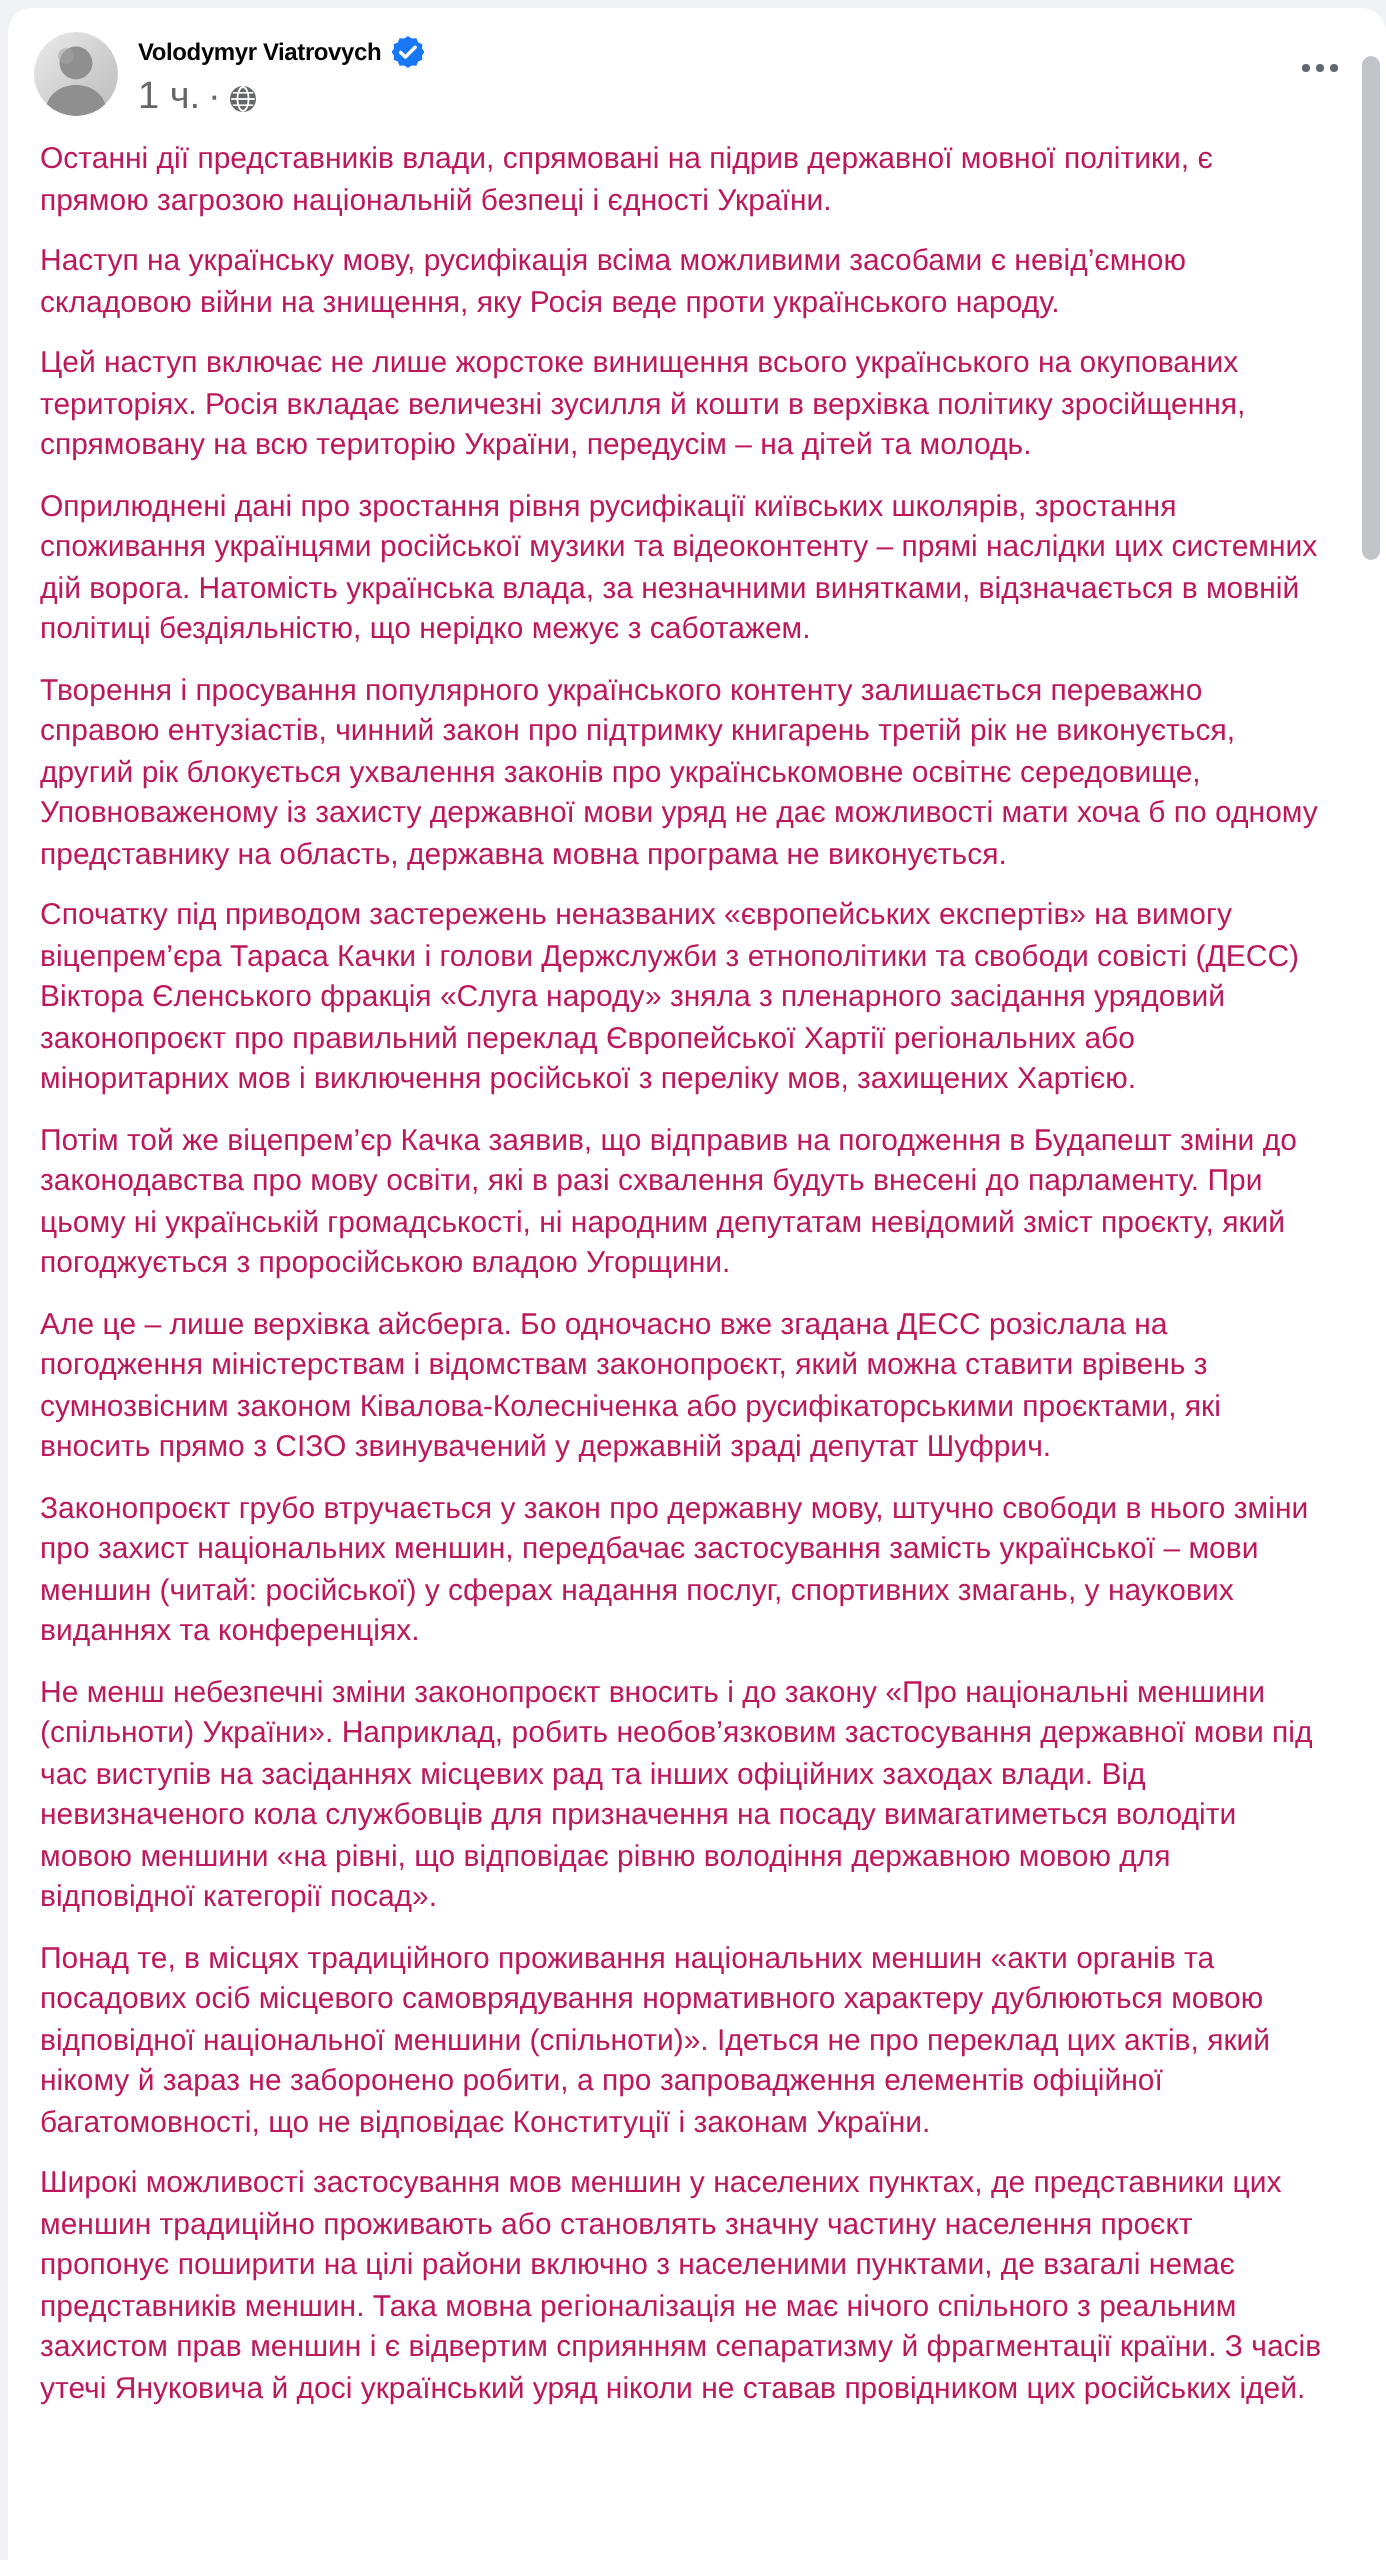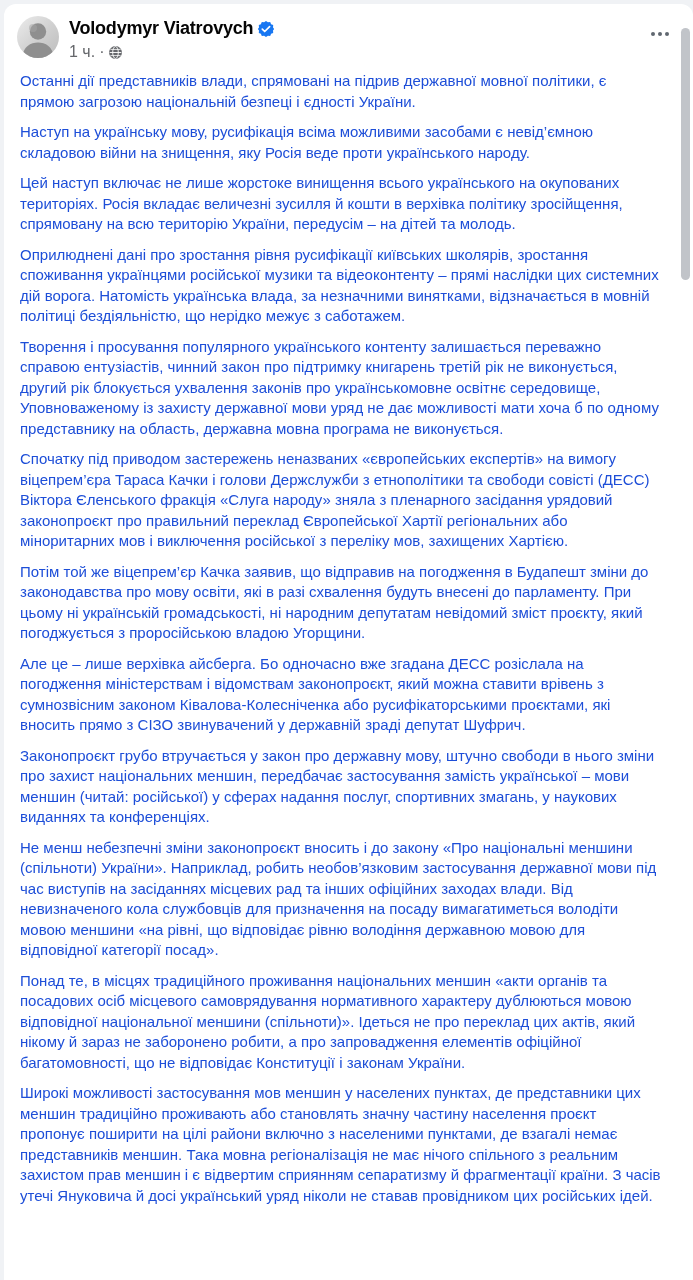--- a/index.html
+++ b/index.html
@@ -27,31 +27,31 @@
     flex: 0 0 42px;
     border-radius: 50%;
     overflow: hidden;
     background: linear-gradient(135deg, #ececec 0%, #cfcfcf 55%, #bdbdbd 100%);
     cursor: pointer;
   }
   .avatar svg { display: block; }
   .header-text { margin-left: 10px; padding-top: 2px; }
   .name-row { display: flex; align-items: center; gap: 5px; }
   .name {
-    font-size: 18px;
+    font-size: 12px;
     font-weight: 700;
     color: #050505;
     letter-spacing: -0.2px;
     cursor: pointer;
   }
   .badge { display: inline-flex; width: 16px; height: 16px; }
   .meta-row {
     display: flex; align-items: center; gap: 4px;
     margin-top: 4px;
-    font-size: 16px;
+    font-size: 19px;
     color: #65676b;
   }
   .meta-row .timestamp { cursor: pointer; }
   .globe { display: inline-flex; width: 13px; height: 13px; margin-left: 1px; }
   .more {
     margin-left: auto;
     margin-right: 4px;
     margin-top: 10px;
     display: flex; gap: 3px;
     padding: 6px 4px;
@@ -59,21 +59,21 @@
     cursor: pointer;
     align-items: center;
   }
   .more .d { width: 4px; height: 4px; border-radius: 50%; background: #606770; }
   
   .post-body { padding: 4px 30px 14px 16px; }
   .post-body p {
     margin: 0 0 10px 0;
     font-size: 15px;
     line-height: 20.5px;
-    color: #1d4ed8;
+    color: #be185d;
     max-width: 648px;
   }
   
   .scrollbar-thumb {
     position: absolute;
     top: 28px; right: 3px;
     width: 9px; height: 252px;
     border-radius: 5px;
     background: #c1c4c9;
     cursor: pointer;

